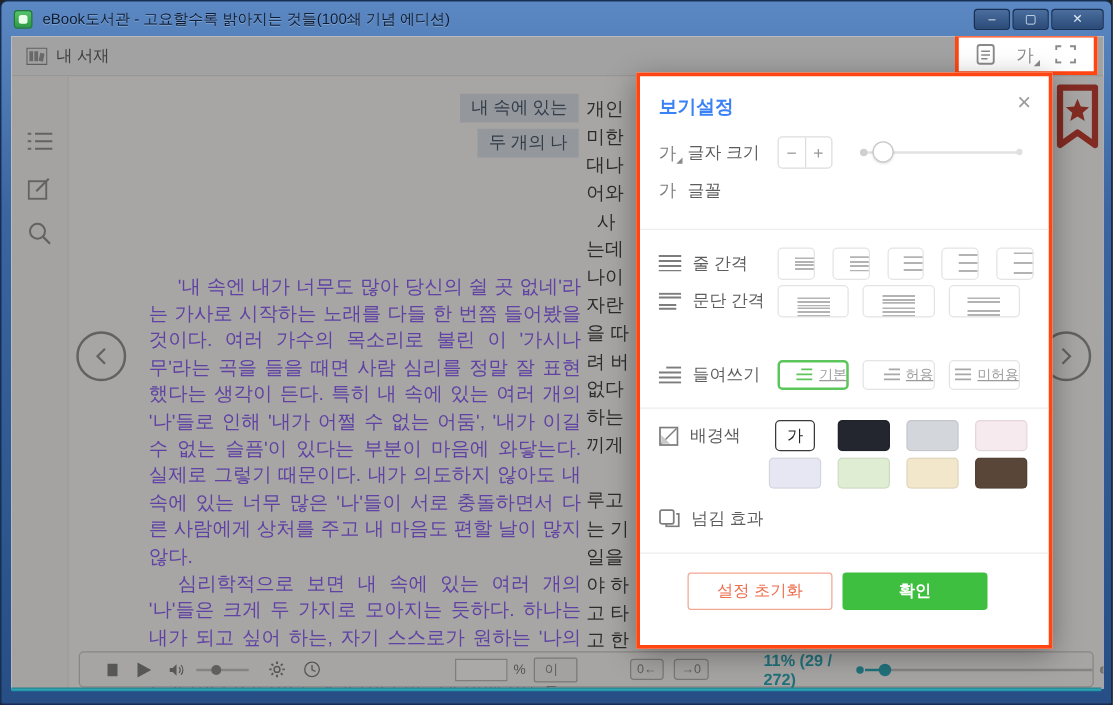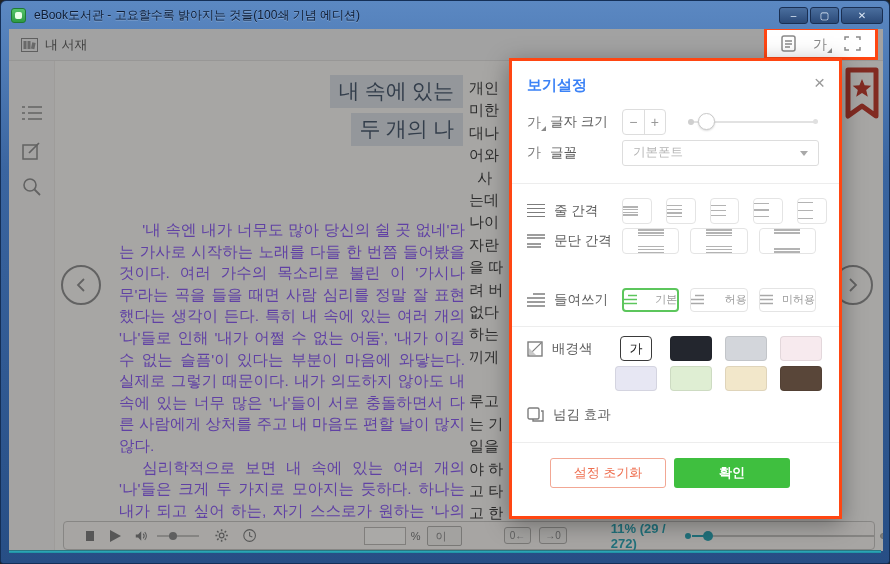--- a/index.html
+++ b/index.html
@@ -19,21 +19,21 @@
   
   .content{position:absolute;top:28px;left:8px;width:874px;height:522px;background:#fbf9f6;overflow:hidden;}
   .dim{position:absolute;inset:0;background:rgba(20,20,20,.36);z-index:5;}
   .topband{position:absolute;top:0;left:0;right:0;height:32px;background:#f3f3f2;border-bottom:1px solid #e3e2e0;
            display:flex;align-items:center;padding:0 12px;}
   .libbtn{display:flex;align-items:center;gap:7px;color:#5a5a5a;font-size:13px;}
   .sidebar{position:absolute;top:32px;left:0;width:46px;bottom:0;background:#f6f5f3;border-right:1px solid #eceae7;}
   .sbico{position:absolute;left:13px;}
   
   .chips{position:absolute;left:110px;top:46px;width:344px;text-align:right;}
-  .chip{display:inline-block;background:#dde2e8;color:#46566b;font-family:"Liberation Serif",serif;font-size:21px;
+  .chip{display:inline-block;background:#dde2e8;color:#46566b;font-family:"Liberation Serif",serif;font-size:14px;
         padding:2px 9px 3px;margin-bottom:5px;}
   .bodytext{position:absolute;left:110px;top:190px;width:346px;color:#8b5cf6;font-family:"Liberation Serif",serif;
             font-size:15.5px;line-height:21.6px;text-align:justify;}
   .bodytext p{margin:0;text-indent:1.5em;}
   .frags{position:absolute;left:460px;top:48px;width:42px;color:#3b3b3b;font-family:"Liberation Serif",serif;
          font-size:15px;line-height:22.4px;}
   .frag{white-space:pre;height:22.4px;overflow:hidden;}
   .navcirc{position:absolute;width:40px;height:40px;border-radius:50%;border:2px solid #8f8f8f;color:#8f8f8f;
            display:flex;align-items:center;justify-content:center;background:transparent;}
   .nav-left{left:52px;top:236px;} .nav-right{left:824px;top:236px;}
@@ -75,21 +75,21 @@
   .stepper{display:flex;width:44px;height:26px;border:1px solid #ddd;border-radius:4px;color:#999;}
   .stepper span{flex:1;text-align:center;line-height:24px;font-size:14px;}
   .stepper span:first-child{border-right:1px solid #ddd;}
   .slider{position:relative;width:126px;height:2px;background:#e2e2e2;margin-left:24px;}
   .slider .end-l{position:absolute;left:-2px;top:-2px;width:6px;height:6px;border-radius:50%;background:#cfcfcf;}
   .slider .hdl{position:absolute;left:8px;top:-8px;width:17px;height:17px;border-radius:50%;background:#fff;border:1px solid #c9c9c9;box-shadow:0 1px 2px rgba(0,0,0,.15);}
   .slider .end-r{position:absolute;right:-2px;top:-2px;width:5px;height:5px;border-radius:50%;background:#e0e0e0;}
   .ddl{position:relative;width:197px;height:26px;border:1px solid #ddd;border-radius:3px;color:#b5b5b5;font-size:12.5px;
        display:flex;align-items:center;padding:0 10px;}
   .ddl::after{content:"";position:absolute;right:10px;top:10px;border-left:4px solid transparent;border-right:4px solid transparent;border-top:5px solid #a9a9a9;}
-  .sqbtn{border:1px solid #e4e4e4;border-radius:4px;background:#fff;display:flex;align-items:center;justify-content:space-between;gap:5px;}
+  .sqbtn{border:1px solid #e4e4e4;border-radius:4px;background:#fff;display:flex;align-items:center;justify-content:flex-end;gap:5px;text-decoration:underline;}
   .ls{width:31px;height:26px;margin-right:14px;} .ls:last-child{margin-right:0;}
   .pg{width:58px;height:26px;margin-right:11px;flex-direction:column;gap:0;}
   .mg{width:58px;height:24px;margin-right:11px;position:relative;}
   .in{width:58px;height:24px;margin-right:11px;font-size:11px;color:#9a9a9a;}
   .in.sel{border:2px solid #5cc65c;}
   .mg.sel{border:2px solid #5cc65c;background:#f7fcf3;}
   .lsi{width:15px;background:repeating-linear-gradient(to bottom,#b3b3b3 0 1.5px,transparent 1.5px var(--g));}
   .pgs{width:26px;background:repeating-linear-gradient(to bottom,#b3b3b3 0 1.5px,transparent 1.5px 3px);height:7px;}
   .mgin{position:absolute;}
   .swgrid{position:absolute;left:103px;display:grid;grid-template-columns:repeat(4,42px);grid-auto-rows:25px;gap:5px 13px;}
@@ -280,23 +280,20 @@
           <div class="hdl"></div>
           <div class="end-r"></div>
         </div>
       </div>
 
       <div class="prow" style="top:78px;height:27px">
         <div class="plab">
           <span class="ic" style="font-size:14px">가</span>
           <span>글꼴</span>
         </div>
-        <div class="ddl">
-          <span>기본폰트</span>
-        </div>
       </div>
 
       <div class="pdiv" style="top:122px"></div>
 
       <div class="prow" style="top:136px;height:27px">
         <div class="plab">
           <span class="ic lines4"></span>
           <span>줄 간격</span>
         </div>
         <div class="sqbtn ls">

